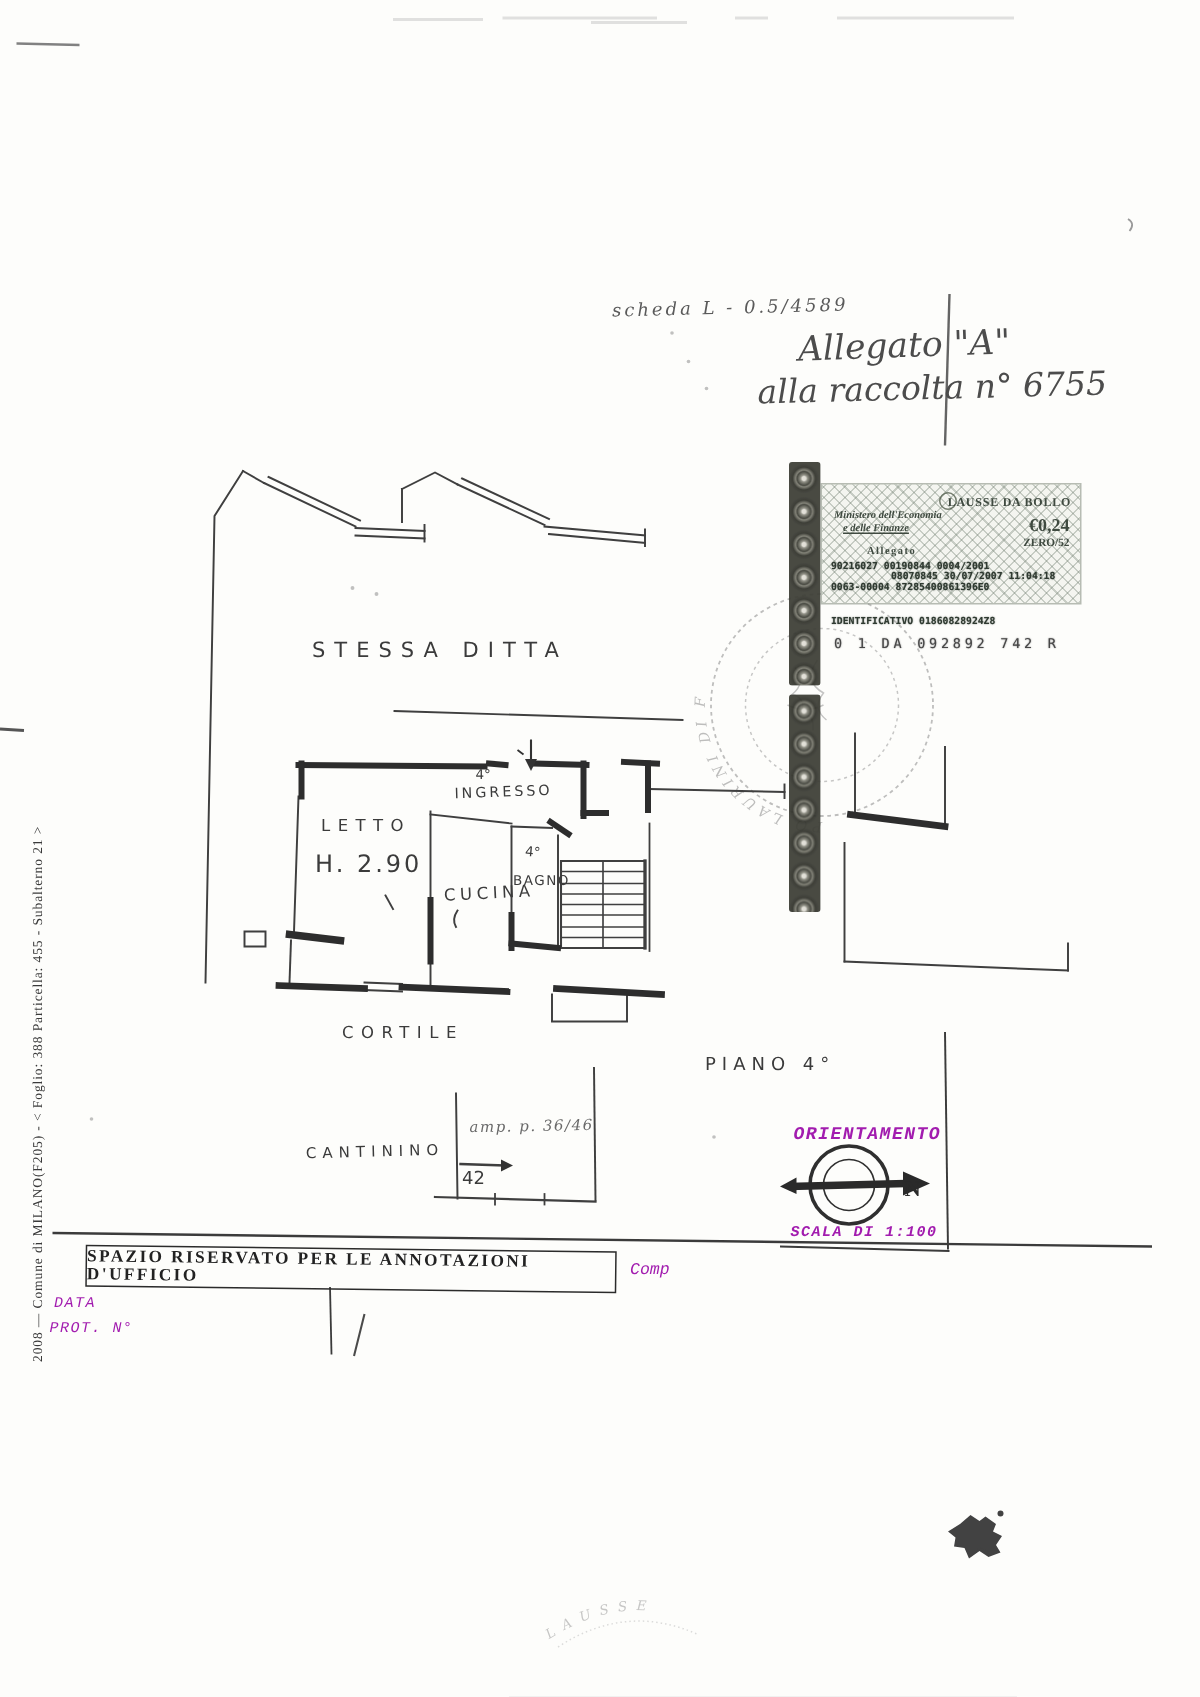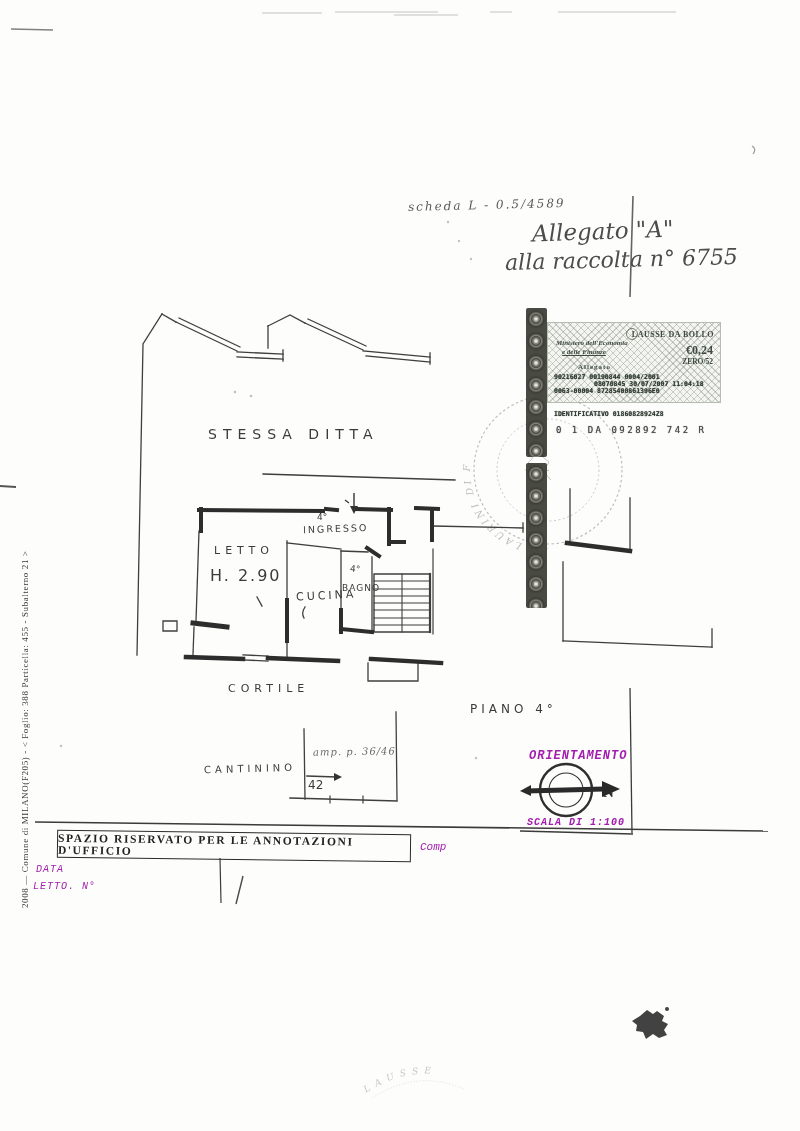--- a/index.html
+++ b/index.html
@@ -259,17 +259,17 @@
   <span class="abs pl" style="left:470px;top:702px;font-size:12px;letter-spacing:4px;text-align:center;">PIANO  4°</span>
 
   <span class="abs ser" style="left:529px;top:749px;font-size:12px;font-weight:bold;font-style:italic;letter-spacing:1px;">ORIENTAMENTO</span>
   <span class="abs ser" style="left:527px;top:817px;font-size:10px;font-weight:bold;font-style:italic;letter-spacing:1px;">SCALA DI 1:100</span>
 
   <div class="annot-box">
     <span>SPAZIO RISERVATO PER LE ANNOTAZIONI D'UFFICIO</span>
   </div>
   <span class="abs ser" style="left:420px;top:841px;font-size:11px;font-style:italic;">Comp</span>
   <span class="abs ser" style="left:36px;top:864px;font-size:10px;font-style:italic;letter-spacing:1px;">DATA</span>
-  <span class="abs ser" style="left:33px;top:881px;font-size:10px;font-style:italic;letter-spacing:1px;">LETTO. N°</span>
+  <span class="abs ser" style="left:33px;top:881px;font-size:10px;font-style:italic;letter-spacing:1px;">PROT. N°</span>
 
   <div class="margin-text">2008 — Comune di MILANO(F205) - &lt; Foglio: 388 Particella: 455 - Subalterno 21 &gt;</div>
 
 </div>
 
 </body></html>

